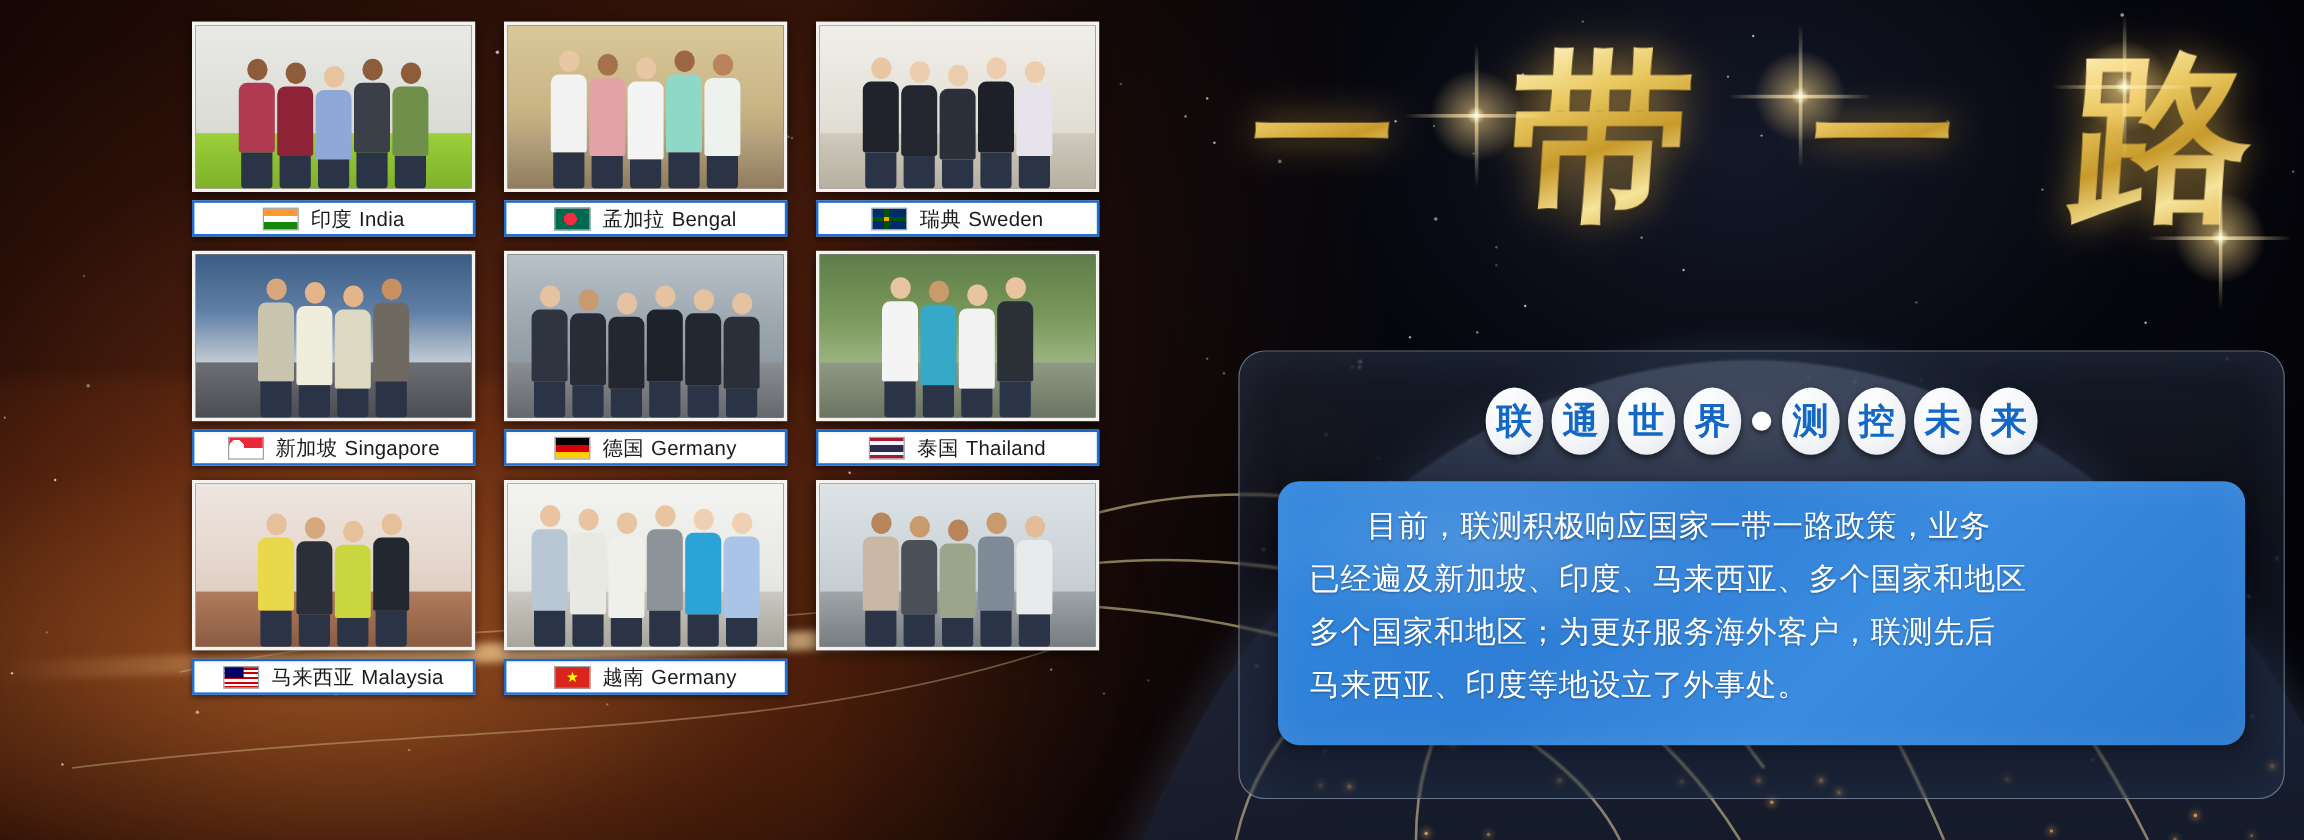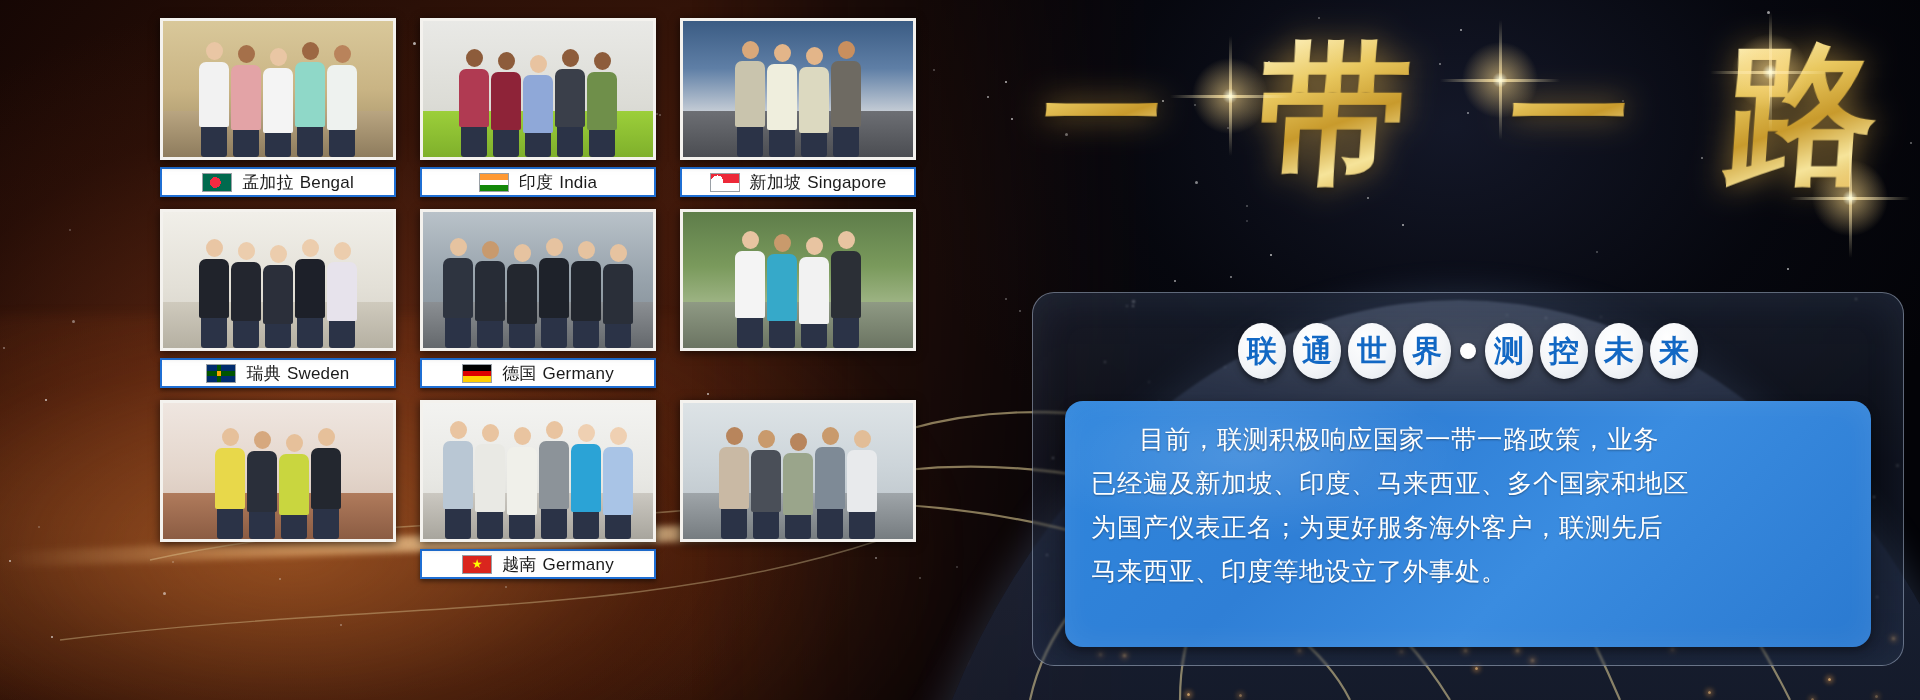--- a/index.html
+++ b/index.html
@@ -130,21 +130,21 @@
     background:radial-gradient(ellipse at 35% 28%, #ffffff 0%, #f3f5f8 55%, #dfe4ea 100%);
     color:#1268c4; font-size:30px; font-weight:700;
     font-family:"DejaVu Sans","Liberation Sans",sans-serif;
     box-shadow:0 3px 6px rgba(0,0,0,.55);
   }
   .slogan .dot{
     width:16px; height:16px; border-radius:50%; background:#ffffff;
     box-shadow:0 2px 4px rgba(0,0,0,.5); margin:0 2px;
   }
   .para{
-    position:absolute; left:32px; right:32px; top:108px; height:246px;
+    position:absolute; left:32px; right:32px; top:108px; height:220px;
     border-radius:18px;
     background:linear-gradient(135deg,#2f86dd 0%,#2f7fd6 35%,#3a8ce0 60%,#2a79d0 100%);
     box-shadow:0 3px 10px rgba(0,0,0,.4), inset 0 0 30px rgba(255,255,255,.08);
     padding:16px 26px 0 26px; overflow:hidden;
   }
   .para::after{
     content:""; position:absolute; inset:0; pointer-events:none;
     background:
       linear-gradient(22deg, rgba(255,255,255,.10) 0 2px, transparent 2px 60px),
       linear-gradient(-14deg, rgba(255,255,255,.07) 0 2px, transparent 2px 90px),
@@ -355,20 +355,57 @@
     <span>路</span>
     <div class="sparkle" style="left:150px;top:28px;"></div>
     <div class="sparkle" style="left:420px;top:12px;"></div>
     <div class="sparkle" style="left:690px;top:4px;"></div>
     <div class="sparkle" style="left:770px;top:130px;"></div>
   </div>
 
   <div class="grid" id="grid">
       <div class="cell">
         <div class="photo">
+          <div class="scene" style="background: linear-gradient(rgb(233, 233, 230) 0%, rgb(220, 220, 214) 60%, rgb(207, 207, 200) 100%);"></div>
+          <div class="floor" style="background: linear-gradient(rgb(156, 207, 58), rgb(127, 176, 43));"></div>
+          <div class="people">
+            <div class="p">
+              <div class="head" style="background:#8d5c3b"></div>
+              <div class="body" style="height:58px;background:#b03a52"></div>
+              <div class="legs" style="height:30px"></div>
+            </div>
+            <div class="p">
+              <div class="head" style="background:#8d5c3b"></div>
+              <div class="body" style="height:58px;background:#8e2338"></div>
+              <div class="legs" style="height:27px"></div>
+            </div>
+            <div class="p">
+              <div class="head" style="background:#e8c3a0"></div>
+              <div class="body" style="height:58px;background:#8fa8d8"></div>
+              <div class="legs" style="height:24px"></div>
+            </div>
+            <div class="p">
+              <div class="head" style="background:#8d5c3b"></div>
+              <div class="body" style="height:58px;background:#3a3f4a"></div>
+              <div class="legs" style="height:30px"></div>
+            </div>
+            <div class="p">
+              <div class="head" style="background:#8d5c3b"></div>
+              <div class="body" style="height:58px;background:#6f8f4a"></div>
+              <div class="legs" style="height:27px"></div>
+            </div>
+          </div>
+        </div>
+        <div class="label">
+          <span class="flag" style="background: linear-gradient(rgb(255, 153, 51) 0px, rgb(255, 153, 51) 33.3%, rgb(255, 255, 255) 33.3%, rgb(255, 255, 255) 66.6%, rgb(19, 136, 8) 66.6%, rgb(19, 136, 8) 100%);"></span>
+          <span class="txt"><span>印度</span><span class="en">India</span></span>
+        </div>
+      </div>
+      <div class="cell">
+        <div class="photo">
           <div class="scene" style="background: linear-gradient(rgb(217, 200, 154) 0%, rgb(201, 180, 132) 50%, rgb(156, 138, 99) 100%);"></div>
           <div class="floor" style="background: linear-gradient(rgb(185, 165, 129), rgb(142, 124, 93));"></div>
           <div class="people">
             <div class="p">
               <div class="head" style="background:#e9c6a4"></div>
               <div class="body" style="height:65px;background:#f2f2f2"></div>
               <div class="legs" style="height:30px"></div>
             </div>
             <div class="p">
               <div class="head" style="background:#a5704a"></div>
@@ -392,53 +429,53 @@
             </div>
           </div>
         </div>
         <div class="label">
           <span class="flag" style="background: radial-gradient(circle at 44% 50%, rgb(244, 42, 65) 0px, rgb(244, 42, 65) 30%, rgba(0, 0, 0, 0) 30%), rgb(0, 106, 78);"></span>
           <span class="txt"><span>孟加拉</span><span class="en">Bengal</span></span>
         </div>
       </div>
       <div class="cell">
         <div class="photo">
-          <div class="scene" style="background: linear-gradient(rgb(233, 233, 230) 0%, rgb(220, 220, 214) 60%, rgb(207, 207, 200) 100%);"></div>
-          <div class="floor" style="background: linear-gradient(rgb(156, 207, 58), rgb(127, 176, 43));"></div>
-          <div class="people">
-            <div class="p">
-              <div class="head" style="background:#8d5c3b"></div>
-              <div class="body" style="height:58px;background:#b03a52"></div>
-              <div class="legs" style="height:30px"></div>
-            </div>
-            <div class="p">
-              <div class="head" style="background:#8d5c3b"></div>
-              <div class="body" style="height:58px;background:#8e2338"></div>
-              <div class="legs" style="height:27px"></div>
-            </div>
-            <div class="p">
-              <div class="head" style="background:#e8c3a0"></div>
-              <div class="body" style="height:58px;background:#8fa8d8"></div>
-              <div class="legs" style="height:24px"></div>
-            </div>
-            <div class="p">
-              <div class="head" style="background:#8d5c3b"></div>
-              <div class="body" style="height:58px;background:#3a3f4a"></div>
-              <div class="legs" style="height:30px"></div>
-            </div>
-            <div class="p">
-              <div class="head" style="background:#8d5c3b"></div>
-              <div class="body" style="height:58px;background:#6f8f4a"></div>
+          <div class="scene" style="background: linear-gradient(rgb(241, 239, 233) 0%, rgb(227, 224, 215) 55%, rgb(212, 208, 198) 100%);"></div>
+          <div class="floor" style="background: linear-gradient(rgb(207, 202, 189), rgb(181, 176, 162));"></div>
+          <div class="people">
+            <div class="p">
+              <div class="head" style="background:#e9c6a4"></div>
+              <div class="body" style="height:59px;background:#20232b"></div>
+              <div class="legs" style="height:30px"></div>
+            </div>
+            <div class="p">
+              <div class="head" style="background:#eccdad"></div>
+              <div class="body" style="height:59px;background:#23262f"></div>
+              <div class="legs" style="height:27px"></div>
+            </div>
+            <div class="p">
+              <div class="head" style="background:#eccdad"></div>
+              <div class="body" style="height:59px;background:#2b2f3a"></div>
+              <div class="legs" style="height:24px"></div>
+            </div>
+            <div class="p">
+              <div class="head" style="background:#eccdad"></div>
+              <div class="body" style="height:59px;background:#1d2029"></div>
+              <div class="legs" style="height:30px"></div>
+            </div>
+            <div class="p">
+              <div class="head" style="background:#eccdad"></div>
+              <div class="body" style="height:59px;background:#e7e3ec"></div>
               <div class="legs" style="height:27px"></div>
             </div>
           </div>
         </div>
         <div class="label">
-          <span class="flag" style="background: linear-gradient(rgb(255, 153, 51) 0px, rgb(255, 153, 51) 33.3%, rgb(255, 255, 255) 33.3%, rgb(255, 255, 255) 66.6%, rgb(19, 136, 8) 66.6%, rgb(19, 136, 8) 100%);"></span>
-          <span class="txt"><span>印度</span><span class="en">India</span></span>
+          <span class="flag" style="background: linear-gradient(90deg, rgb(0, 106, 167) 0px, rgb(0, 106, 167) 34%, rgb(254, 204, 0) 34%, rgb(254, 204, 0) 50%, rgb(0, 106, 167) 50%, rgb(0, 106, 167) 100%), linear-gradient(rgb(0, 106, 167) 0px, rgb(0, 106, 167) 38%, rgb(254, 204, 0) 38%, rgb(254, 204, 0) 62%, rgb(0, 106, 167) 62%, rgb(0, 106, 167) 100%); background-blend-mode: multiply;"></span>
+          <span class="txt"><span>瑞典</span><span class="en">Sweden</span></span>
         </div>
       </div>
       <div class="cell">
         <div class="photo">
           <div class="scene" style="background: linear-gradient(rgb(59, 92, 132) 0%, rgb(95, 127, 166) 35%, rgb(207, 212, 218) 70%, rgb(194, 198, 204) 100%);"></div>
           <div class="floor" style="background: linear-gradient(rgb(109, 111, 116), rgb(75, 77, 82));"></div>
           <div class="people">
             <div class="p">
               <div class="head" style="background:#d9a87a"></div>
               <div class="body" style="height:66px;background:#c9c4ad"></div>
@@ -461,57 +498,20 @@
             </div>
           </div>
         </div>
         <div class="label">
           <span class="flag" style="background: radial-gradient(circle at 22% 45%, rgb(255, 255, 255) 0px, rgb(255, 255, 255) 26%, rgba(0, 0, 0, 0) 26%), linear-gradient(rgb(237, 41, 57) 0px, rgb(237, 41, 57) 50%, rgb(255, 255, 255) 50%, rgb(255, 255, 255) 100%);"></span>
           <span class="txt"><span>新加坡</span><span class="en">Singapore</span></span>
         </div>
       </div>
       <div class="cell">
         <div class="photo">
-          <div class="scene" style="background: linear-gradient(rgb(241, 239, 233) 0%, rgb(227, 224, 215) 55%, rgb(212, 208, 198) 100%);"></div>
-          <div class="floor" style="background: linear-gradient(rgb(207, 202, 189), rgb(181, 176, 162));"></div>
-          <div class="people">
-            <div class="p">
-              <div class="head" style="background:#e9c6a4"></div>
-              <div class="body" style="height:59px;background:#20232b"></div>
-              <div class="legs" style="height:30px"></div>
-            </div>
-            <div class="p">
-              <div class="head" style="background:#eccdad"></div>
-              <div class="body" style="height:59px;background:#23262f"></div>
-              <div class="legs" style="height:27px"></div>
-            </div>
-            <div class="p">
-              <div class="head" style="background:#eccdad"></div>
-              <div class="body" style="height:59px;background:#2b2f3a"></div>
-              <div class="legs" style="height:24px"></div>
-            </div>
-            <div class="p">
-              <div class="head" style="background:#eccdad"></div>
-              <div class="body" style="height:59px;background:#1d2029"></div>
-              <div class="legs" style="height:30px"></div>
-            </div>
-            <div class="p">
-              <div class="head" style="background:#eccdad"></div>
-              <div class="body" style="height:59px;background:#e7e3ec"></div>
-              <div class="legs" style="height:27px"></div>
-            </div>
-          </div>
-        </div>
-        <div class="label">
-          <span class="flag" style="background: linear-gradient(90deg, rgb(0, 106, 167) 0px, rgb(0, 106, 167) 34%, rgb(254, 204, 0) 34%, rgb(254, 204, 0) 50%, rgb(0, 106, 167) 50%, rgb(0, 106, 167) 100%), linear-gradient(rgb(0, 106, 167) 0px, rgb(0, 106, 167) 38%, rgb(254, 204, 0) 38%, rgb(254, 204, 0) 62%, rgb(0, 106, 167) 62%, rgb(0, 106, 167) 100%); background-blend-mode: multiply;"></span>
-          <span class="txt"><span>瑞典</span><span class="en">Sweden</span></span>
-        </div>
-      </div>
-      <div class="cell">
-        <div class="photo">
           <div class="scene" style="background: linear-gradient(rgb(185, 194, 201) 0%, rgb(154, 165, 174) 45%, rgb(126, 137, 145) 100%);"></div>
           <div class="floor" style="background: linear-gradient(rgb(139, 143, 147), rgb(100, 104, 108));"></div>
           <div class="people">
             <div class="p">
               <div class="head" style="background:#e6c3a0"></div>
               <div class="body" style="height:60px;background:#2e3440"></div>
               <div class="legs" style="height:30px"></div>
             </div>
             <div class="p">
               <div class="head" style="background:#c89a6e"></div>
@@ -565,20 +565,24 @@
               <div class="body" style="height:67px;background:#f2f2f2"></div>
               <div class="legs" style="height:24px"></div>
             </div>
             <div class="p">
               <div class="head" style="background:#e8c4a1"></div>
               <div class="body" style="height:67px;background:#2b2f36"></div>
               <div class="legs" style="height:30px"></div>
             </div>
           </div>
         </div>
+        <div class="label">
+          <span class="flag" style="background: linear-gradient(rgb(165, 25, 49) 0px, rgb(165, 25, 49) 17%, rgb(244, 245, 248) 17%, rgb(244, 245, 248) 33%, rgb(45, 42, 74) 33%, rgb(45, 42, 74) 67%, rgb(244, 245, 248) 67%, rgb(244, 245, 248) 83%, rgb(165, 25, 49) 83%, rgb(165, 25, 49) 100%);"></span>
+          <span class="txt"><span>泰国</span><span class="en">Thailand</span></span>
+        </div>
       </div>
       <div class="cell">
         <div class="photo">
           <div class="scene" style="background: linear-gradient(rgb(239, 230, 224) 0%, rgb(228, 214, 204) 50%, rgb(210, 191, 178) 100%);"></div>
           <div class="floor" style="background: linear-gradient(rgb(176, 123, 92), rgb(139, 92, 67));"></div>
           <div class="people">
             <div class="p">
               <div class="head" style="background:#e6c09a"></div>
               <div class="body" style="height:61px;background:#e8d84a"></div>
               <div class="legs" style="height:30px"></div>
@@ -592,20 +596,26 @@
               <div class="head" style="background:#e6c09a"></div>
               <div class="body" style="height:61px;background:#c9d63f"></div>
               <div class="legs" style="height:24px"></div>
             </div>
             <div class="p">
               <div class="head" style="background:#e6c09a"></div>
               <div class="body" style="height:61px;background:#23272f"></div>
               <div class="legs" style="height:30px"></div>
             </div>
           </div>
+        </div>
+        <div class="label">
+          <span class="flag" style="background: repeating-linear-gradient(rgb(204, 0, 1) 0px, rgb(204, 0, 1) 2px, rgb(255, 255, 255) 2px, rgb(255, 255, 255) 4px);">
+            <span style="position: absolute; left: 0px; top: 0px; width: 55%; height: 57%; background: rgb(1, 0, 102);"></span>
+          </span>
+          <span class="txt"><span>马来西亚</span><span class="en">Malaysia</span></span>
         </div>
       </div>
       <div class="cell">
         <div class="photo">
           <div class="scene" style="background: linear-gradient(rgb(243, 243, 241) 0%, rgb(232, 232, 228) 55%, rgb(217, 217, 211) 100%);"></div>
           <div class="floor" style="background: linear-gradient(rgb(203, 200, 193), rgb(168, 165, 157));"></div>
           <div class="people">
             <div class="p">
               <div class="head" style="background:#e9c4a0"></div>
               <div class="body" style="height:68px;background:#b9c7d4"></div>
@@ -688,18 +698,18 @@
         <b>界</b>
         <div class="dot"></div>
         <b>测</b>
         <b>控</b>
         <b>未</b>
         <b>来</b>
       </div>
     <div class="para">
       <p class="l1">目前，联测积极响应国家一带一路政策，业务</p>
       <p class="l2">已经遍及新加坡、印度、马来西亚、多个国家和地区</p>
-      <p class="l3">为国产仪表正名；为更好服务海外客户，联测先后</p>
+      <p class="l3">多个国家和地区；为更好服务海外客户，联测先后</p>
       <p class="l4">马来西亚、印度等地设立了外事处。</p>
     </div>
   </div>
 
 </div>
 
 </body></html>

